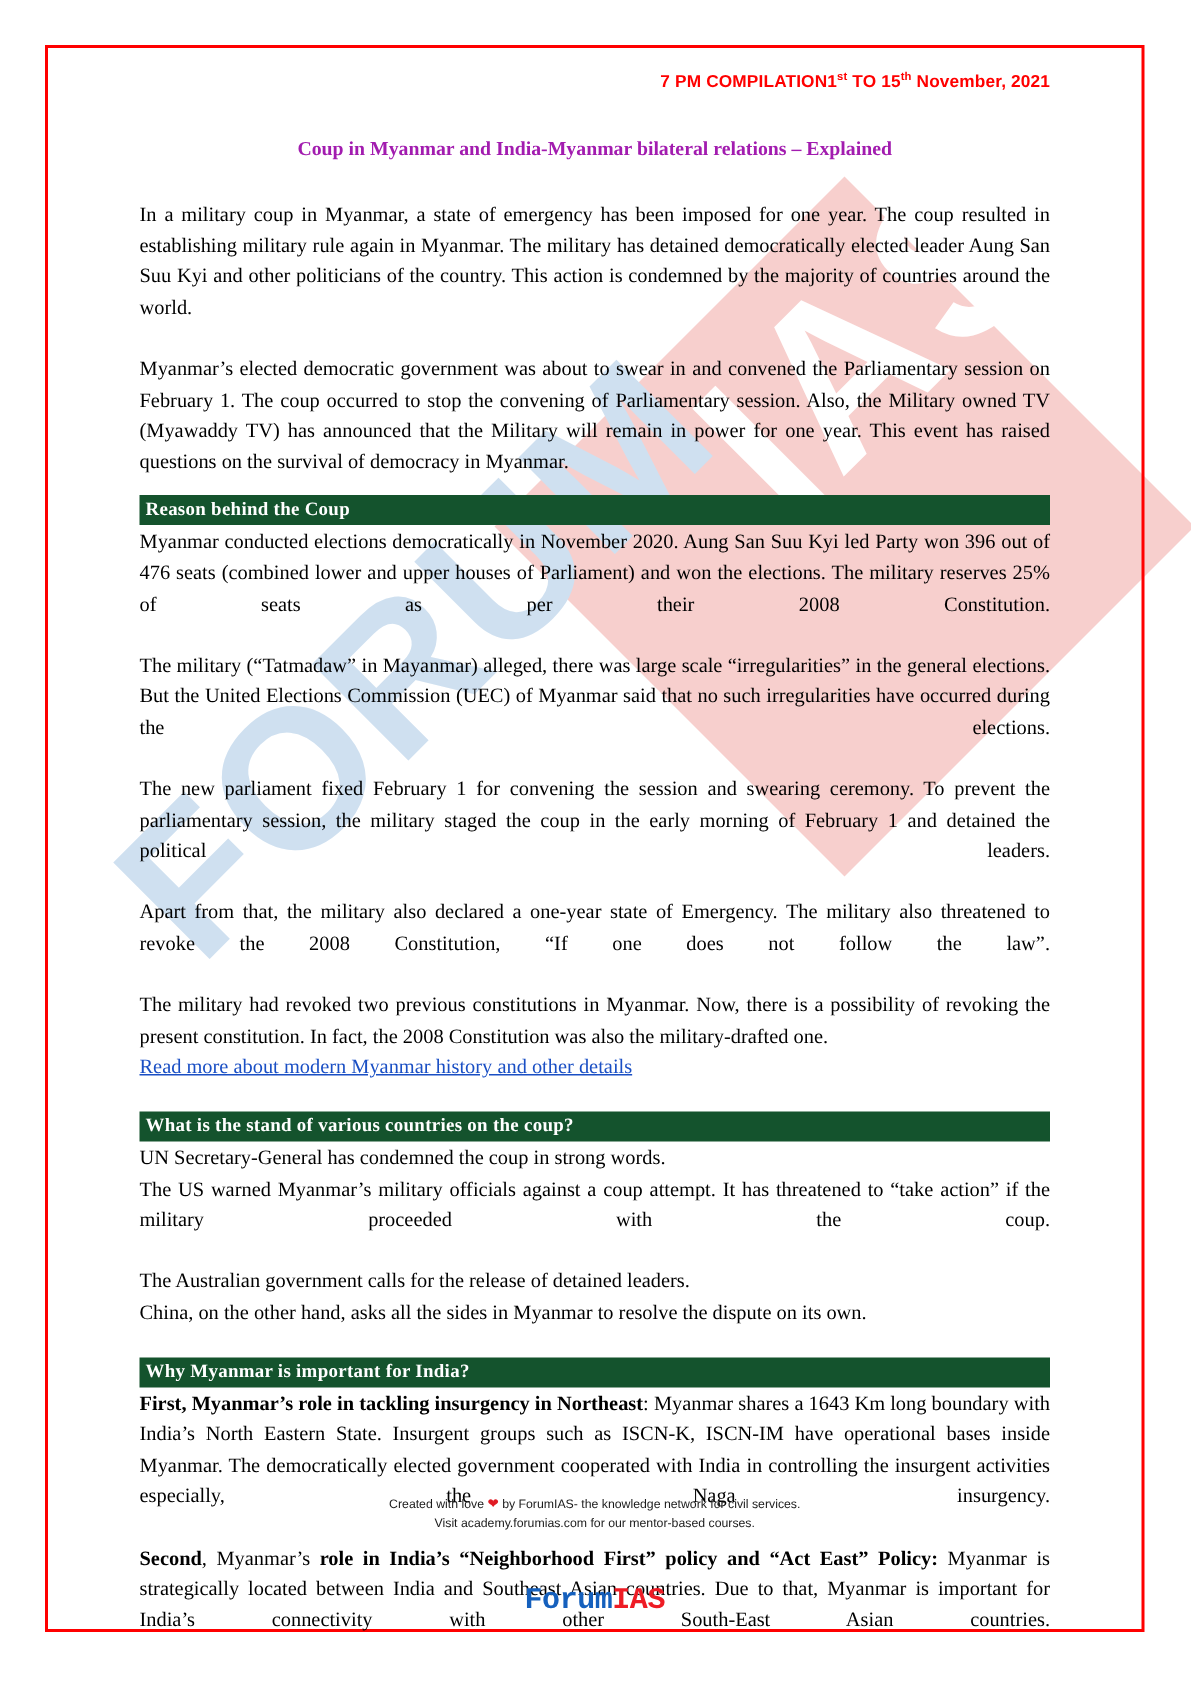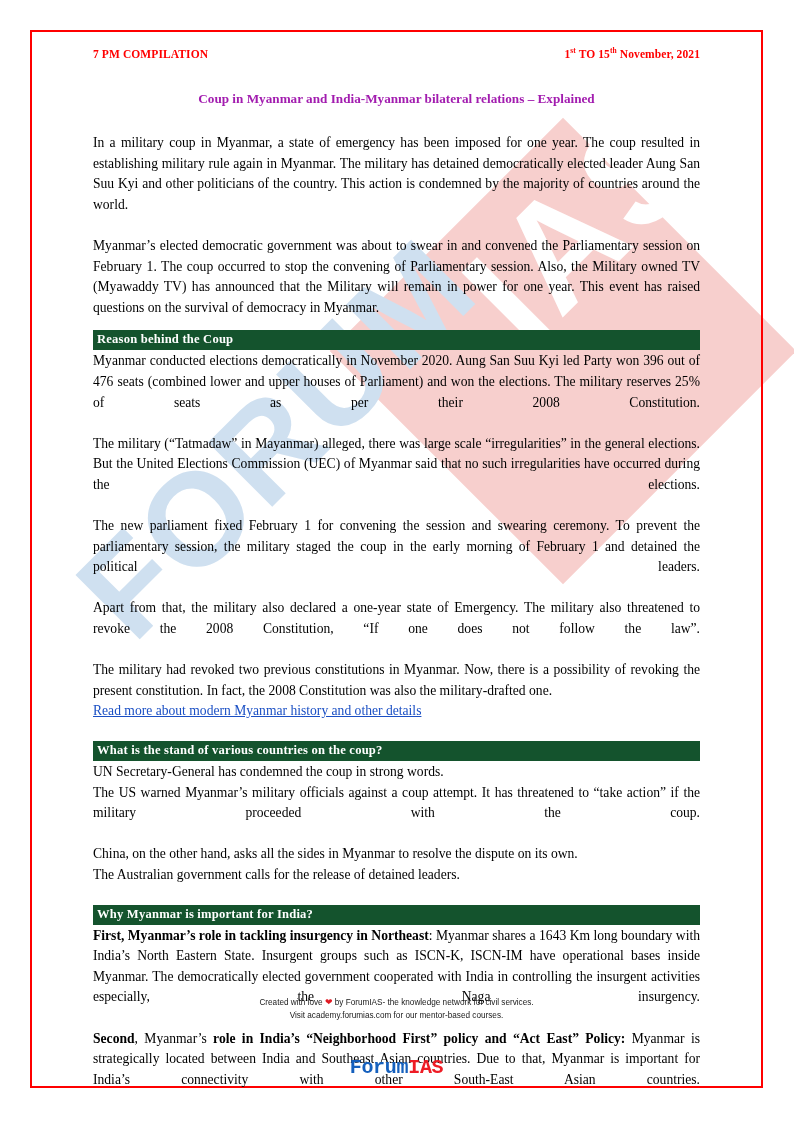--- a/index.html
+++ b/index.html
@@ -81,23 +81,23 @@
     z-index: 2;
   }
 
   
   #doc-header {
     position: absolute;
     left: 93px;
     top: 46px;
     width: 607px;
     display: flex;
-    justify-content: space-between;
+    justify-content: flex-end;
     align-items: baseline;
-    font-family: Liberation Serif, serif;
+    font-family: Liberation Sans, sans-serif;
     font-weight: bold;
     font-size: 11.5px;
     color: #ff0000;
     letter-spacing: 0.1px;
   }
   #doc-header .sup { font-size: 7.5px; vertical-align: super; }
 
   #doc-title {
     position: absolute;
     left: 93px;
@@ -213,22 +213,22 @@
     <p>The new parliament fixed February 1 for convening the session and swearing ceremony. To prevent the parliamentary session, the military staged the coup in the early morning of February 1 and detained the political leaders.</p>
     <p>Apart from that, the military also declared a one-year state of Emergency. The military also threatened to revoke the 2008 Constitution, “If one does not follow the law”.</p>
     <p class="nojust">The military had revoked two previous constitutions in Myanmar. Now, there is a possibility of revoking the present constitution. In fact, the 2008 Constitution was also the military-drafted one.</p>
     <p class="nojust"><a class="readmore" href="#">Read more about modern Myanmar history and other details</a></p>
 
     <div class="spacer-md"></div>
 
     <div class="sec-head">What is the stand of various countries on the coup?</div>
     <p class="nojust">UN Secretary-General has condemned the coup in strong words.</p>
     <p>The US warned Myanmar’s military officials against a coup attempt. It has threatened to “take action” if the military proceeded with the coup.</p>
+    <p class="nojust">The Australian government calls for the release of detained leaders.</p>
     <p class="nojust">China, on the other hand, asks all the sides in Myanmar to resolve the dispute on its own.</p>
-    <p class="nojust">The Australian government calls for the release of detained leaders.</p>
 
     <div class="spacer-md"></div>
 
     <div class="sec-head">Why Myanmar is important for India?</div>
 
     <p><b>First, Myanmar’s role in tackling insurgency in Northeast</b><span>: Myanmar shares a 1643 Km long boundary with India’s North Eastern State. Insurgent groups such as ISCN-K, ISCN-IM have operational bases inside Myanmar. The democratically elected government cooperated with India in controlling the insurgent activities especially, the Naga insurgency.</span></p>
 
     <p><b>Second</b><span>, Myanmar’s </span><b>role in India’s “Neighborhood First” policy and “Act East” Policy:</b><span> Myanmar is strategically located between India and Southeast Asian countries. Due to that, Myanmar is important for India’s connectivity with other South-East Asian countries.</span></p>
 
   </div>

